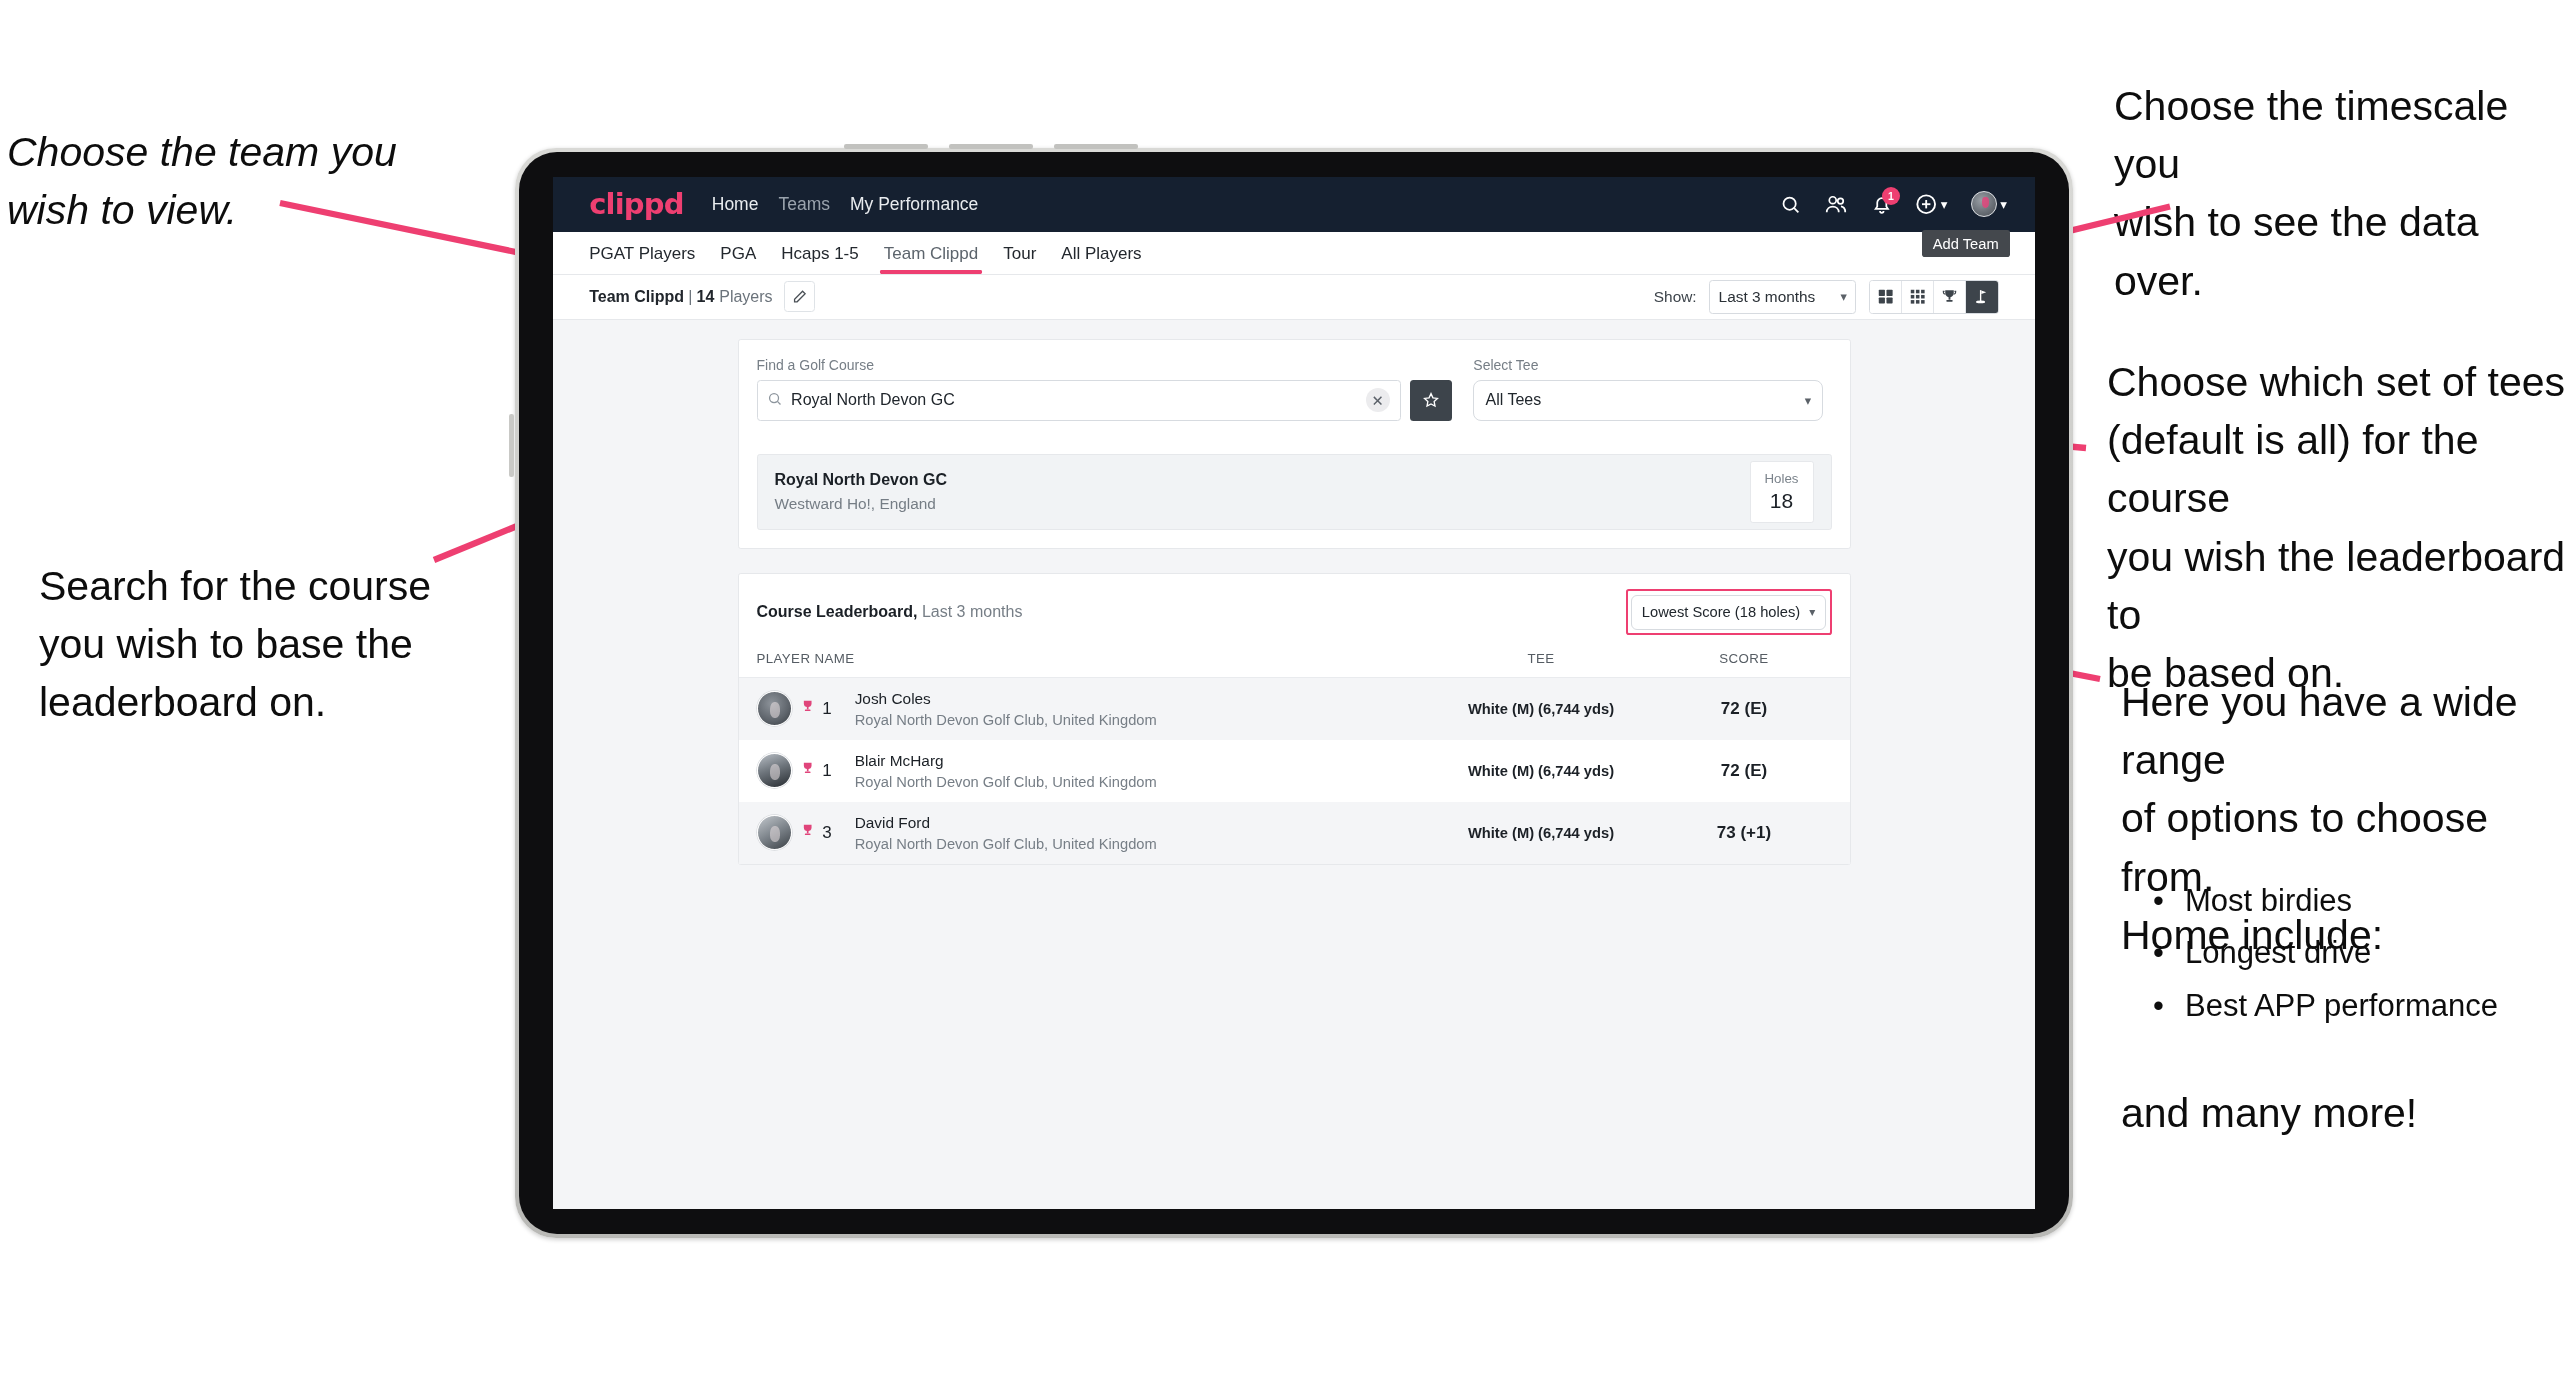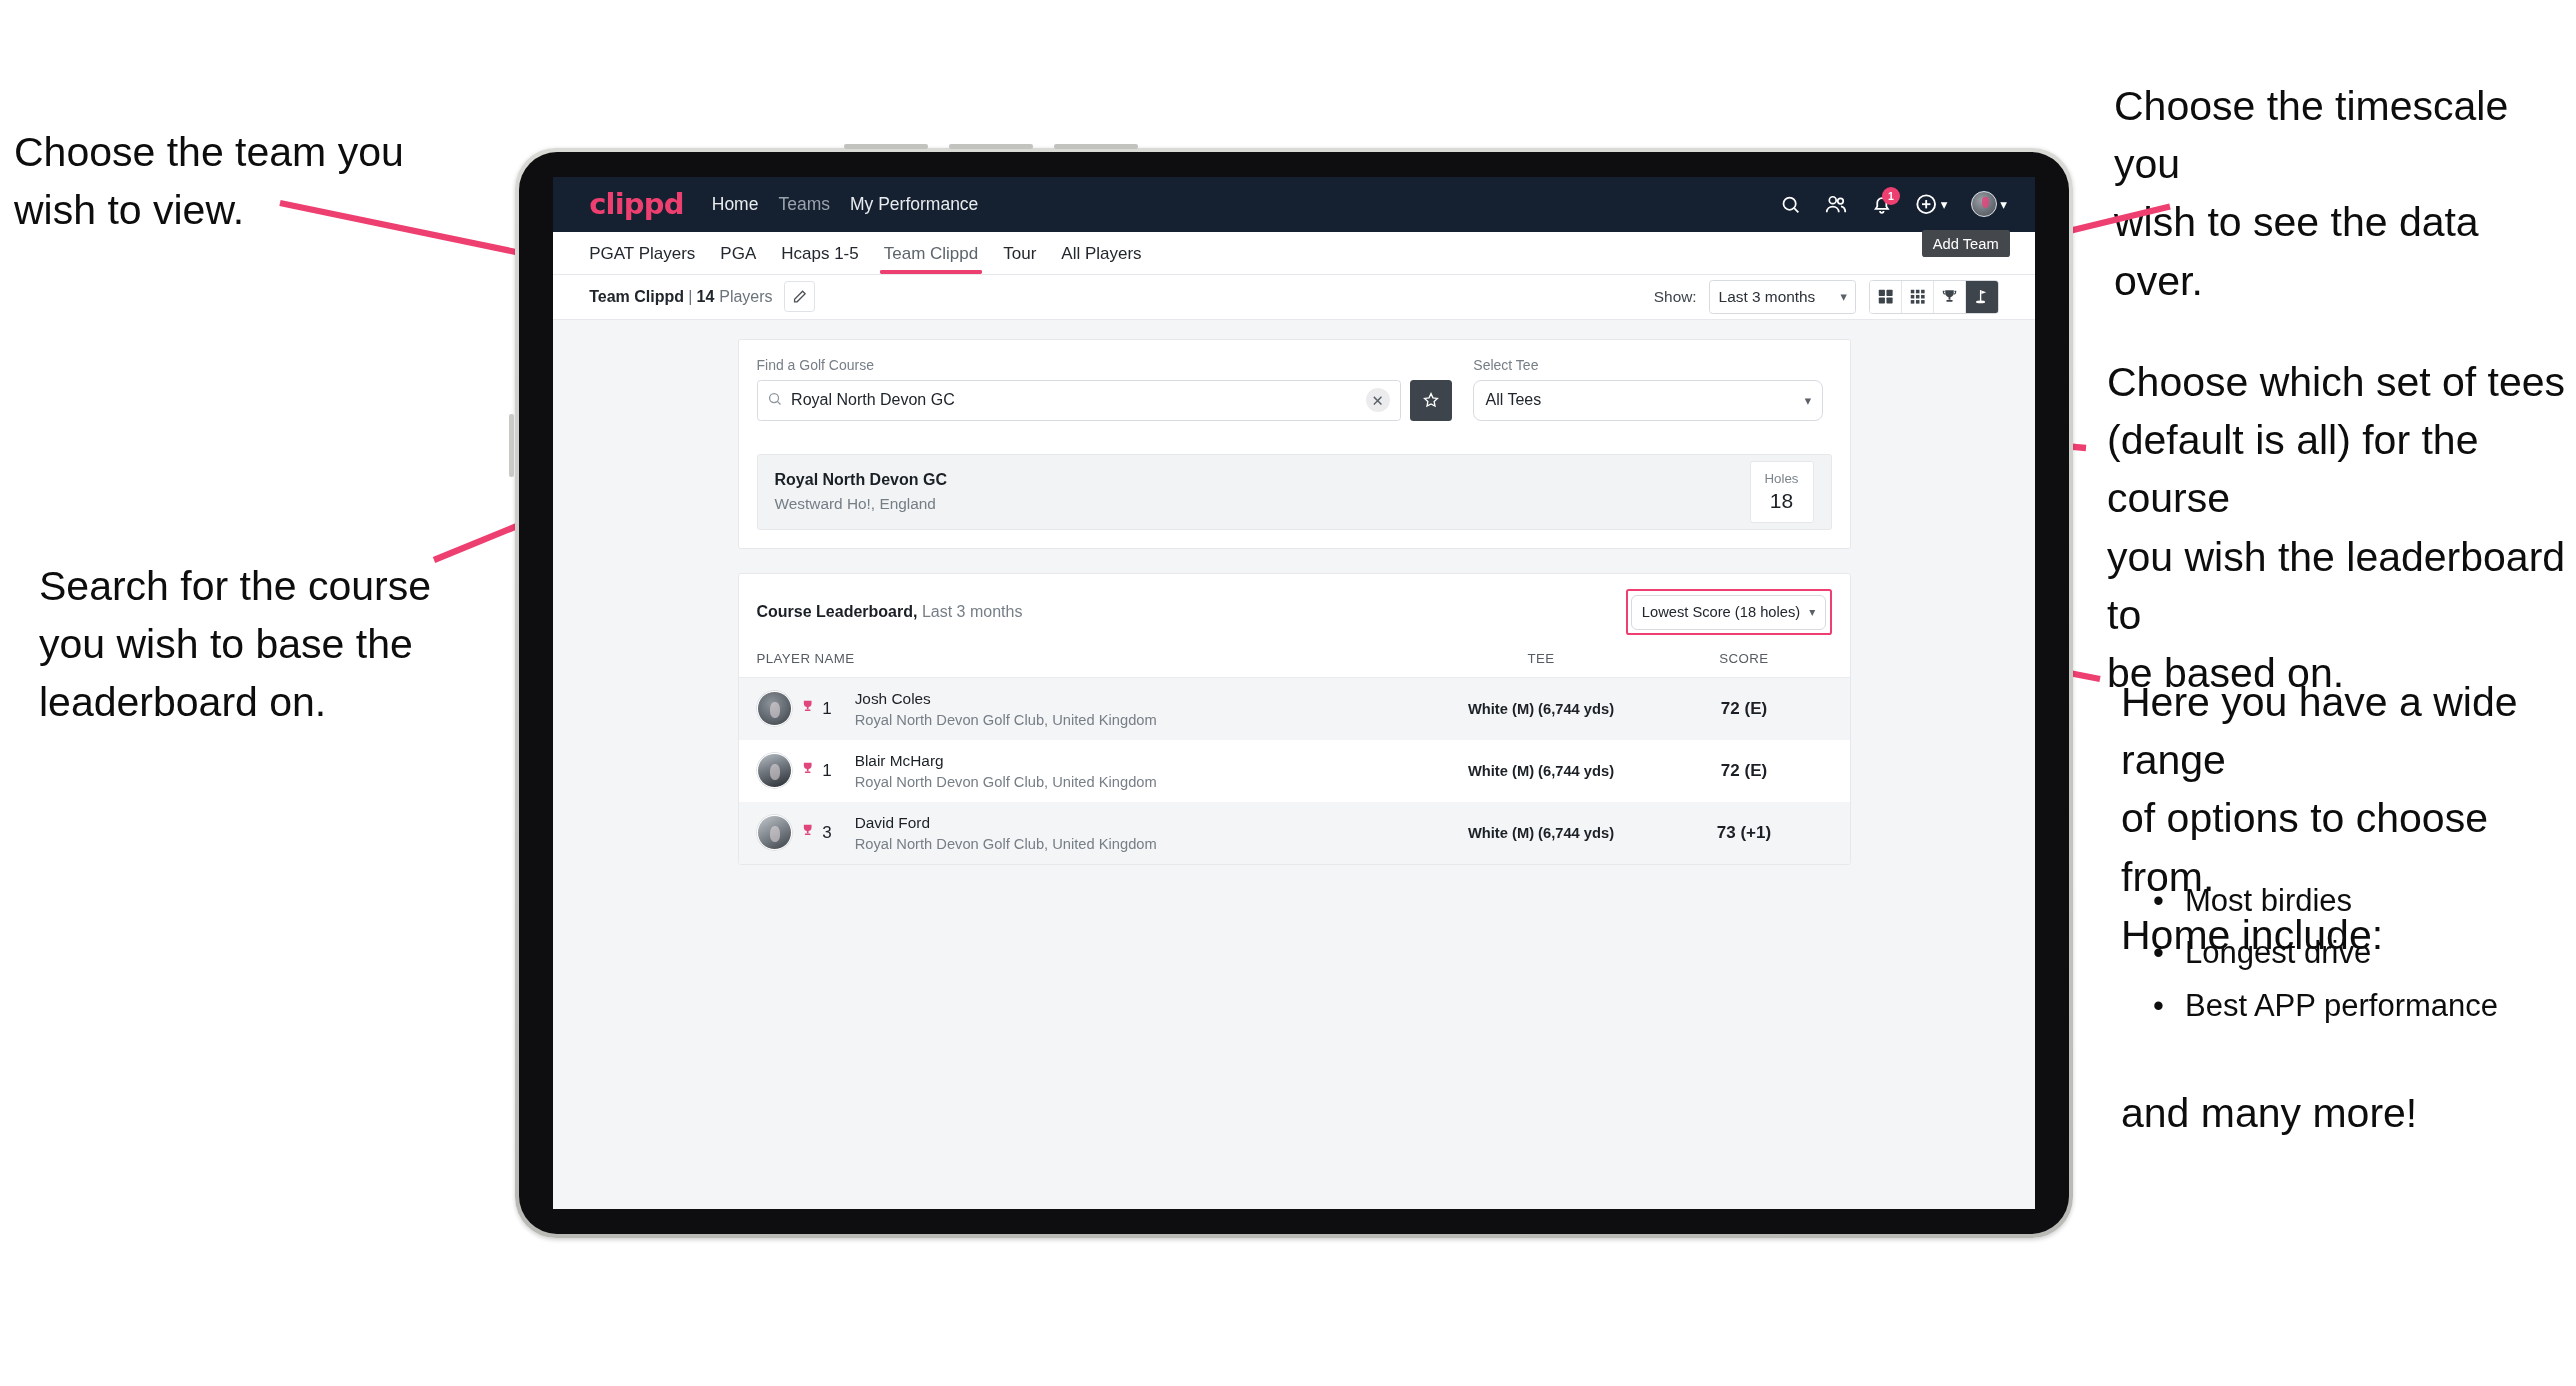--- a/index.html
+++ b/index.html
@@ -199,21 +199,21 @@
   .pl-club { font-size:14.7px; color:#767e86; margin-top:4.9px; }
   .pl-block { margin-left:8.4px; flex:1; }
   .tee-cell { width:231px; text-align:center; font-size:14.7px; color:#1b2026; font-weight:700; }
   .score-cell { width:175px; text-align:center; font-size:17px; color:#1b2026;font-weight:bold; }
 </style>
 </head>
 <body>
 
 <div class="stage">
 
-  <div class="anno" style="left:14px; top:123px; width:420px;">Choose the team you
+  <div class="anno" style="left:7px; top:123px; width:420px;font-style:italic;">Choose the team you
 wish to view.</div>
 
   <div class="anno" style="left:2114px; top:77px; width:448px;">Choose the timescale you
 wish to see the data over.</div>
 
   <div class="anno" style="left:2107px; top:353px; width:462px;">Choose which set of tees
 (default is all) for the course
 you wish the leaderboard to
 be based on.</div>
 

